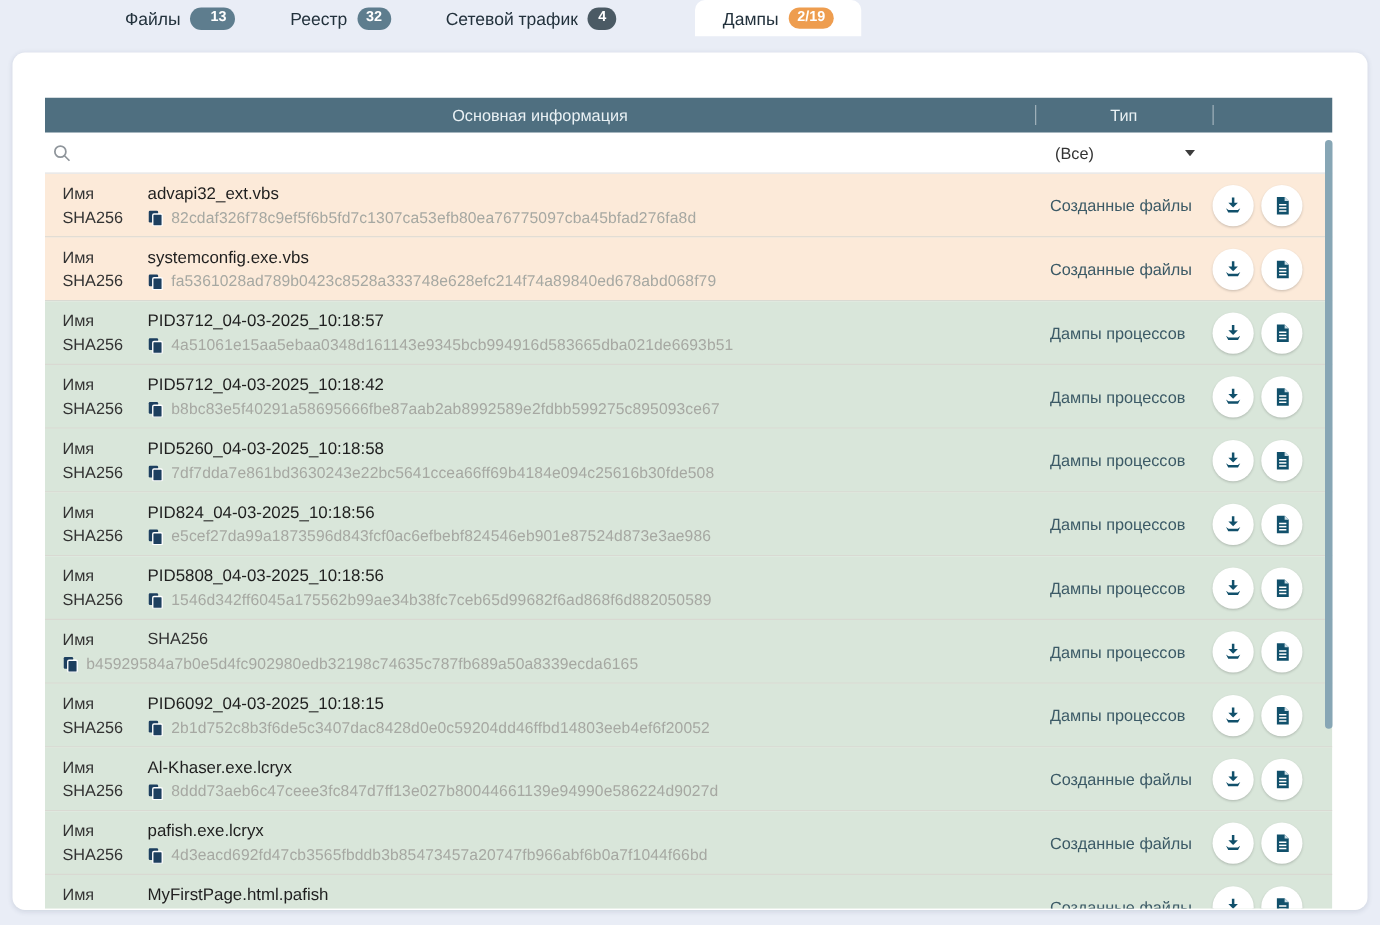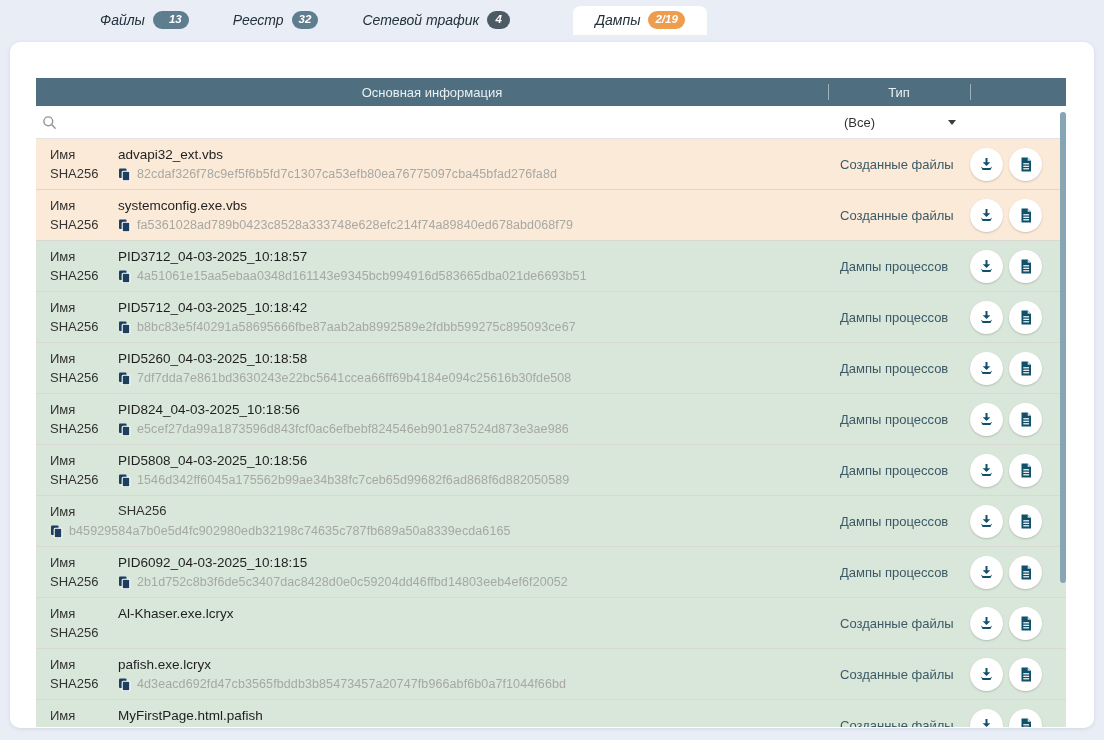--- a/index.html
+++ b/index.html
@@ -3,21 +3,21 @@
 <meta charset="utf-8">
 <style>
   html,body{margin:0;padding:0;}
   body{
     width:1104px;height:740px;position:relative;overflow:hidden;
     background:#e9edf6;
     font-family:"Liberation Sans", sans-serif;
     -webkit-font-smoothing:antialiased;
   }
   
-  .tabs{position:absolute;left:78px;top:0;height:40px;display:flex;align-items:center;font-style:italic;}
+  .tabs{position:absolute;left:78px;top:0;height:40px;display:flex;align-items:flex-start;}
   .tab{
     height:30px;display:flex;align-items:center;gap:8px;
     padding:0 22px;font-size:14px;color:#22313c;cursor:pointer;white-space:nowrap;
   }
   .tab.active{background:#ffffff;border-radius:8px 8px 0 0;height:29px;margin-left:41px;}
   .tab-badge{
     color:#fff;font-size:11.5px;font-weight:bold;line-height:1;
     padding:3px 7px;border-radius:10px;min-width:9px;text-align:center;
   }
   
@@ -447,20 +447,29 @@
         </svg>
       </button>
     </div>
   </div>
 
   <div class="row green">
     <div class="main-cell">
       <span class="lbl">Имя</span>
       <span class="fname">Al-Khaser.exe.lcryx</span>
       <span class="lbl sha">SHA256</span>
+      <span class="hashline">
+        <span>
+          <svg width="13" height="13" viewBox="0 0 13 13">
+            <rect x="1" y="0.5" width="7.5" height="9.5" rx="1" fill="#1d3f5f"></rect>
+            <rect x="4.2" y="3.2" width="7.6" height="9.6" rx="1" fill="#1d3f5f" stroke="#ffffff" stroke-width="1.1"></rect>
+          </svg>
+        </span>
+        <span class="hash">8ddd73aeb6c47ceee3fc847d7ff13e027b80044661139e94990e586224d9027d</span>
+      </span>
     </div>
     <div class="type-cell">Созданные файлы</div>
     <div class="actions-cell">
       <button class="icon-btn">
         <svg width="17" height="17" viewBox="0 0 17 17">
           <line x1="8.5" y1="2" x2="8.5" y2="8.6" stroke="#11506b" stroke-width="2"></line>
           <path d="M4.7 6.2 L8.5 10 L12.3 6.2 Z" fill="#11506b"></path>
           <path d="M2.8 10.6 L4.6 14 L12.4 14 L14.2 10.6 L12.2 11.9 L4.8 11.9 Z" fill="#11506b"></path>
         </svg>
       </button>

